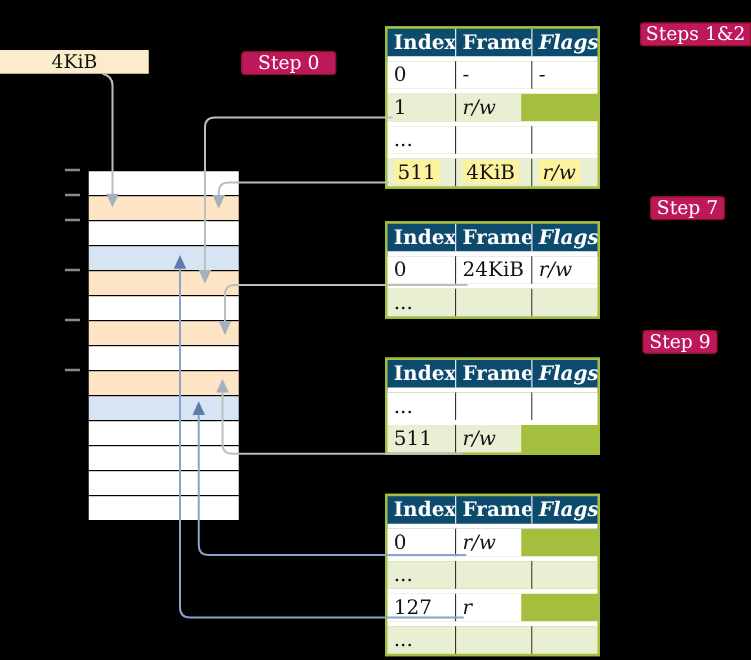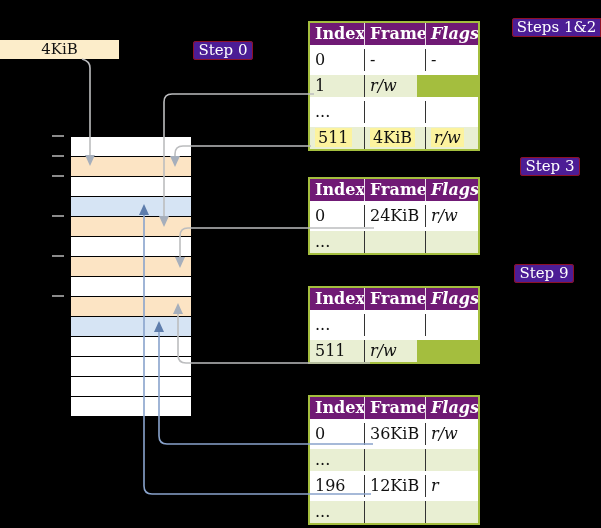--- a/index.html
+++ b/index.html
@@ -7,46 +7,46 @@
     position:relative;width:601px;height:528px;background:#000;overflow:hidden;
     font-family:"DejaVu Serif","Liberation Serif",serif;
   }
   
   #frame-box{
     position:absolute;left:0;top:40px;width:119px;height:19px;
     background:#fcedca;color:#111;font-size:15px;line-height:19px;text-align:center;
   }
   
   .badge{
-    position:absolute;height:19px;background:#4c1d95;border-radius:3px;
+    position:absolute;height:19px;background:#be185d;border-radius:3px;
     color:#fff;font-size:15px;line-height:19px;text-align:center;
     box-shadow:inset 0 0 0 1px #8e1126;
   }
-  #badge-step0{left:193px;top:41px;width:60px;}
+  #badge-step0{left:193px;top:41px;width:76px;}
   #badge-steps12{left:512px;top:18px;width:89px;border-top-right-radius:0;border-bottom-right-radius:0;}
   #badge-step3{left:520px;top:157px;width:60px;}
   #badge-step4{left:514px;top:264px;width:60px;}
   
   #stack{
     position:absolute;left:70px;top:136px;width:120px;border:1px solid #000;
   }
   .mrow{width:100%;height:19px;border-bottom:1px solid #000;}
   .mrow:last-child{border-bottom:none;}
   .fill-white{background:#ffffff;}
   .fill-orange{background:#fce4c4;}
   .fill-blue{background:#d6e4f4;}
   .tick{position:absolute;left:52px;width:12px;height:2px;background:#8a8a8a;}
   
   .ptable{
     position:absolute;left:308px;border:2px solid #a4be3e;background:#a4be3e;
   }
   #table-0{top:21px;} #table-1{top:177px;} #table-2{top:286px;} #table-3{top:395px;}
   .trow{display:flex;height:22px;border-bottom:4px solid #fff;}
   .trow:last-child{border-bottom:none;}
-  .trow.header{background:#701a75;border-bottom:4px solid #fff;}
+  .trow.header{background:#0c4a6e;border-bottom:4px solid #fff;}
   .tcell{
     height:22px;line-height:21px;font-size:16px;color:#111;
     padding-left:5px;box-sizing:border-box;border-right:1px solid #333;
     overflow:hidden;white-space:nowrap;
   }
   .tcell.c0{width:55px;} .tcell.c1{width:61px;} .tcell.c2{width:52px;border-right:none;font-style:italic;}
   .header .tcell{
     color:#fff;font-weight:bold;border-right:1px solid rgba(255,255,255,.85);
   }
   .header .tcell.c2{border-right:none;}
@@ -58,21 +58,21 @@
 </style>
 </head>
 <body>
 
 <div id="canvas">
 
   <div id="frame-box">4KiB</div>
 
   <div class="badge" id="badge-step0">Step 0</div>
   <div class="badge" id="badge-steps12">Steps 1&amp;2</div>
-  <div class="badge" id="badge-step3">Step 3</div>
+  <div class="badge" id="badge-step3">Step 7</div>
   <div class="badge" id="badge-step4">Step 9</div>
 
   <div id="stack">
       <div class="mrow fill-white"></div>
       <div class="mrow fill-orange"></div>
       <div class="mrow fill-white"></div>
       <div class="mrow fill-blue"></div>
       <div class="mrow fill-orange"></div>
       <div class="mrow fill-white"></div>
       <div class="mrow fill-orange"></div>
@@ -153,31 +153,29 @@
       </div>
     </div>
   <div class="ptable" id="table-3">
       <div class="trow header">
         <div class="tcell c0">Index</div>
         <div class="tcell c1">Frame</div>
         <div class="tcell c2">Flags</div>
       </div>
       <div class="trow row-plain">
         <div class="tcell c0">0</div>
-        <div class="tcell c1">36KiB</div>
         <div class="tcell c2">r/w</div>
       </div>
       <div class="trow row-shaded">
         <div class="tcell c0">...</div>
         <div class="tcell c1"></div>
         <div class="tcell c2"></div>
       </div>
       <div class="trow row-plain">
-        <div class="tcell c0">196</div>
-        <div class="tcell c1">12KiB</div>
+        <div class="tcell c0">127</div>
         <div class="tcell c2">r</div>
       </div>
       <div class="trow row-shaded">
         <div class="tcell c0">...</div>
         <div class="tcell c1"></div>
         <div class="tcell c2"></div>
       </div>
     </div>
 
   <svg id="overlay" width="601" height="528">

